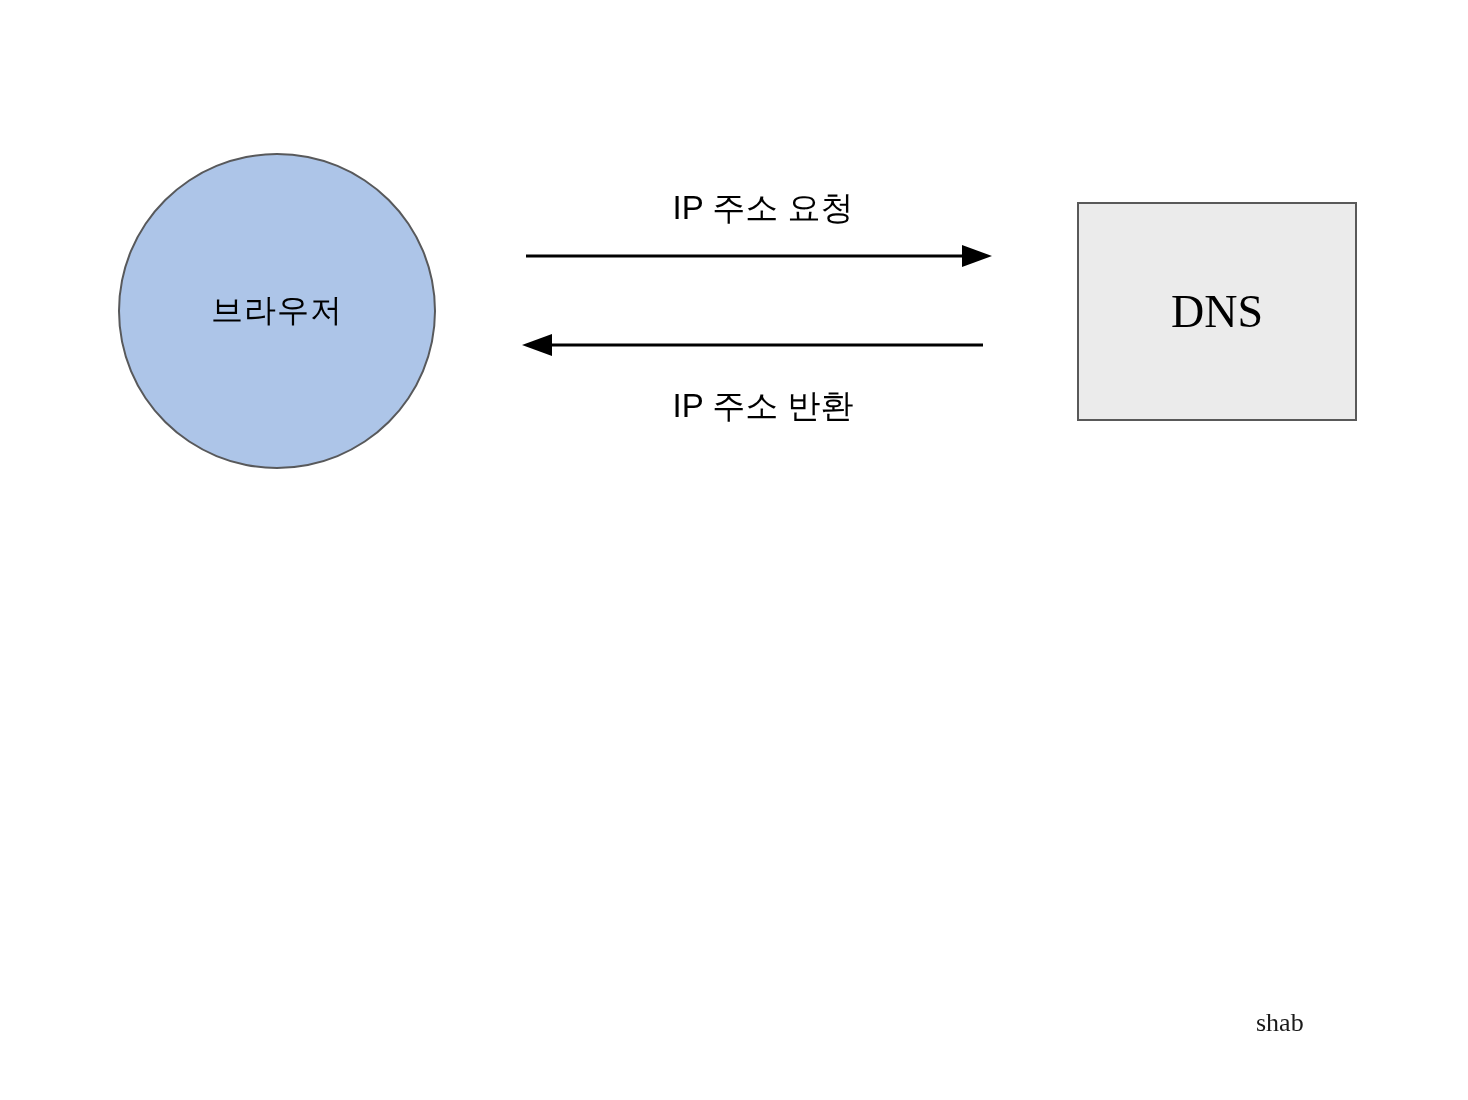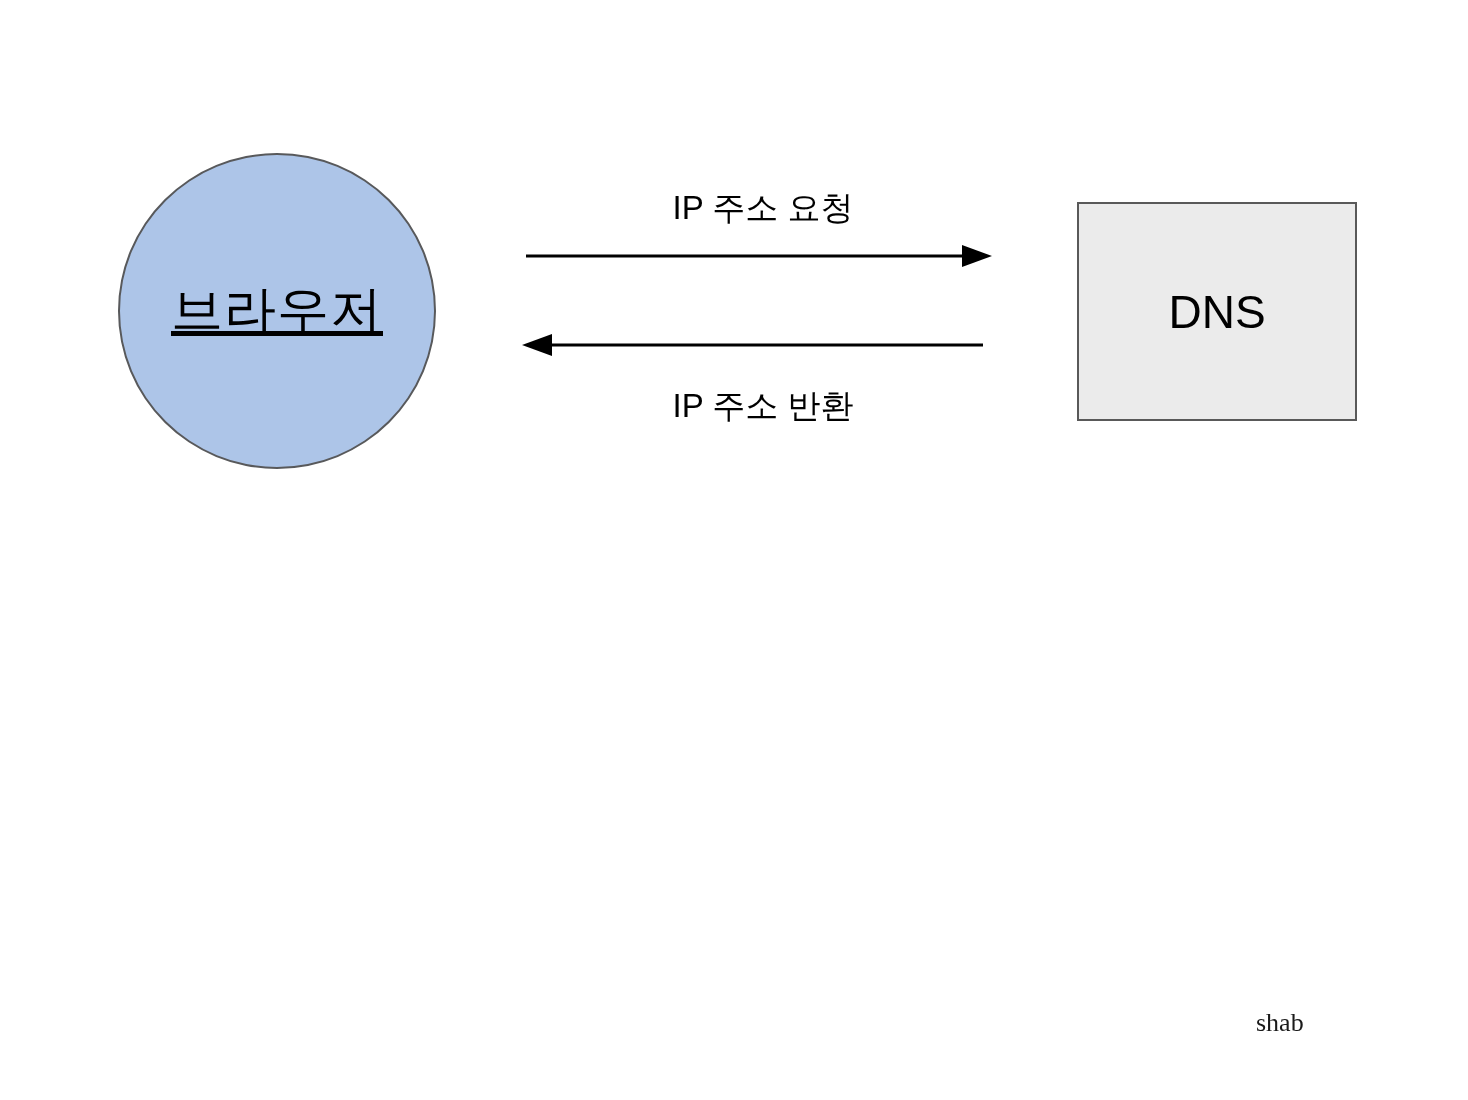--- a/index.html
+++ b/index.html
@@ -26,32 +26,31 @@
   .node-circle {
     position: absolute;
     left: 118px; top: 153px;
     width: 318px; height: 316px;
     border-radius: 50%;
     background: var(--browser-fill);
     border: 2px solid var(--browser-border);
     display: flex; align-items: center; justify-content: center;
   }
   .node-circle .label {
-    font-size: 52px;
+    font-size: 32px;
     color: var(--text);
     letter-spacing: 1px;
-    text-decoration: underline;
   }
   .node-box {
     position: absolute;
     left: 1077px; top: 202px;
     width: 280px; height: 219px;
     background: var(--dns-fill);
     border: 2px solid var(--dns-border);
-    display: flex; align-items: center; justify-content: center;
+    display: flex; align-items: center; justify-content: center; font-family: Liberation Serif, serif;
   }
   .node-box .label {
     font-size: 46px;
     color: var(--text);
   }
   .arrow-layer {
     position: absolute;
     left: 0; top: 0;
     width: 1468px; height: 1100px;
     pointer-events: none;

